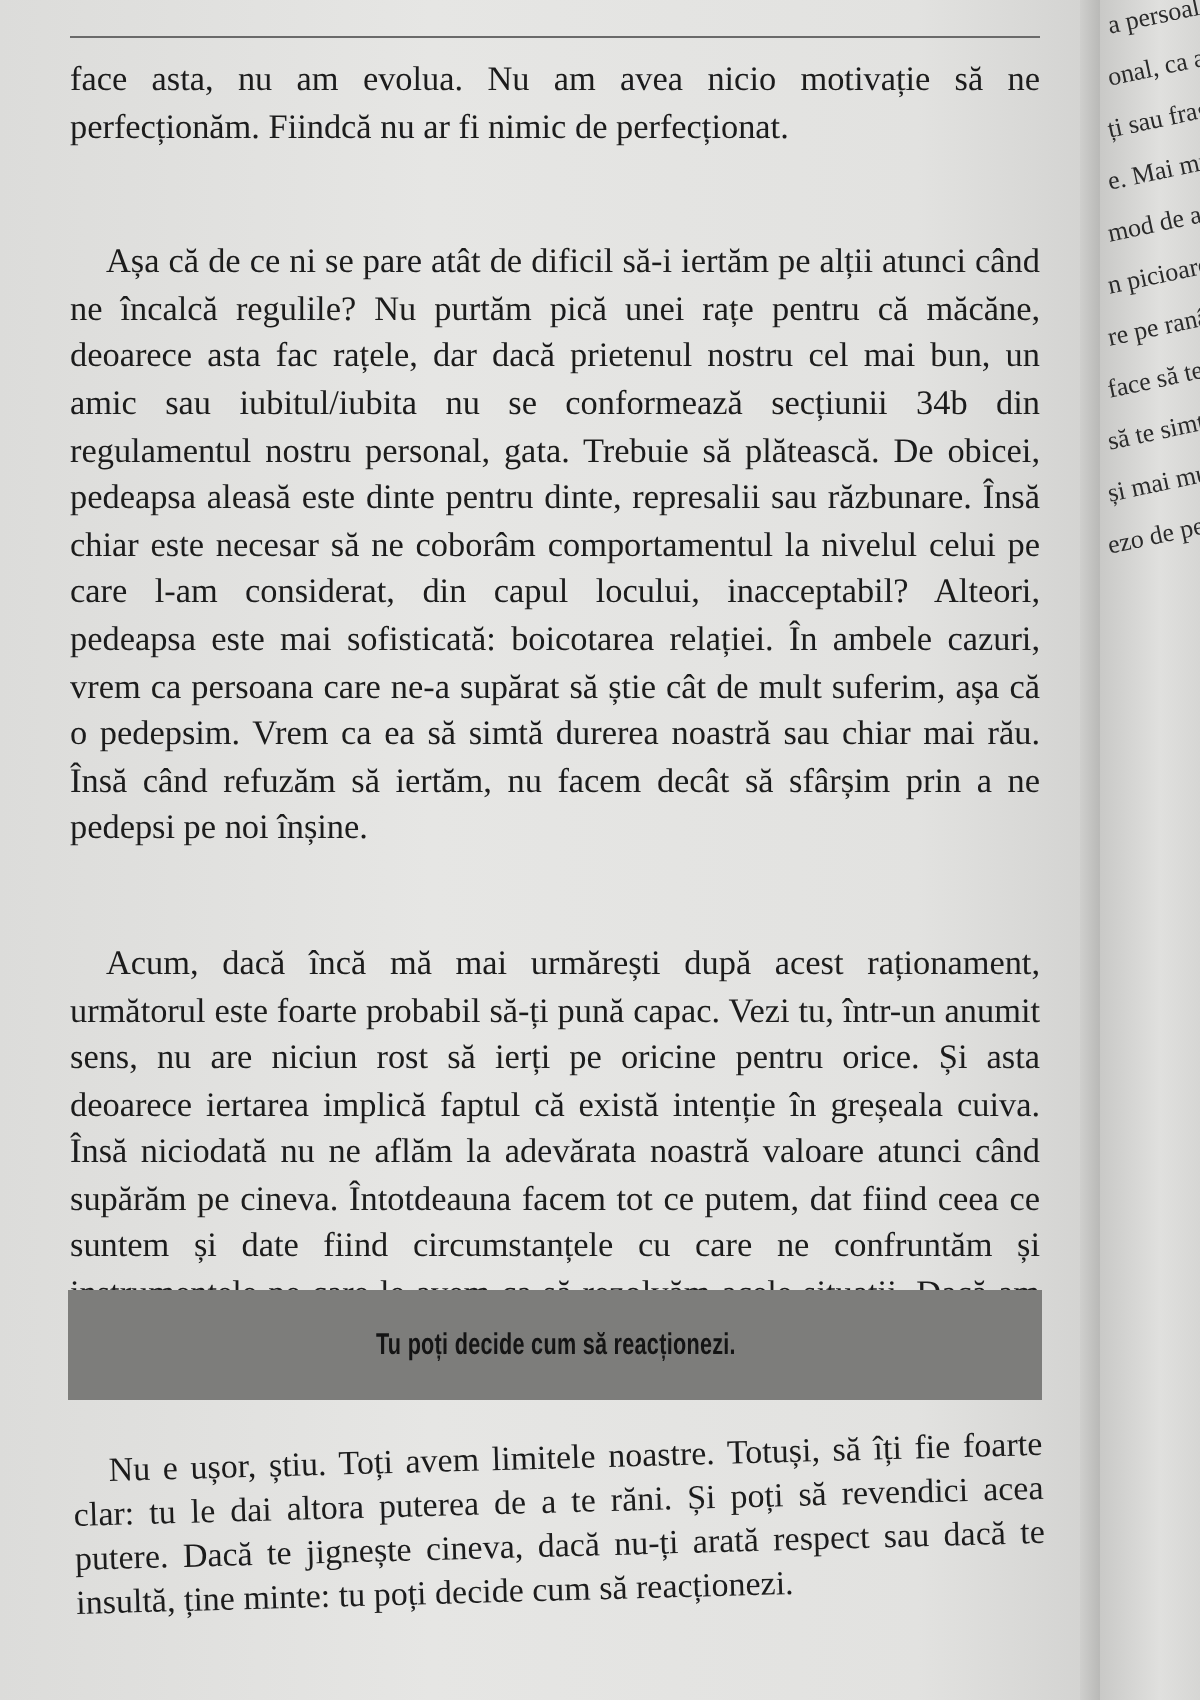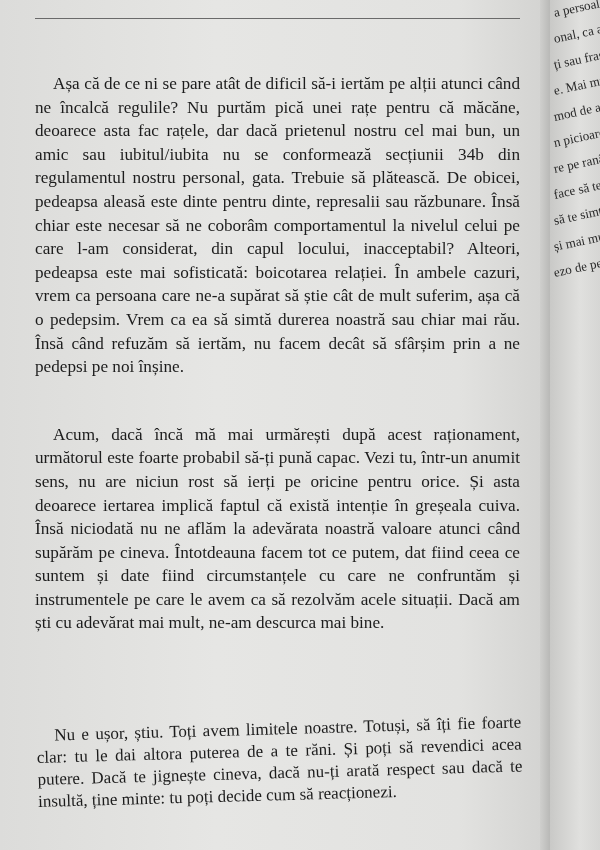--- a/index.html
+++ b/index.html
@@ -58,22 +58,26 @@
       transform: rotate(-1.6deg); transform-origin: left top;
     }
     .text2 p { margin: 0; text-indent: 18px; }
   </style>
 </head>
 <body>
 
 <div class="page">
   <div class="rule"></div>
   <div class="text">
+    <p>face asta, nu am evolua. Nu am avea nicio motivație să ne perfecționăm. Fiindcă nu ar fi nimic de perfecționat.</p>
     <p class="ind">Așa că de ce ni se pare atât de dificil să-i iertăm pe alții atunci când ne încalcă regulile? Nu purtăm pică unei rațe pentru că măcăne, deoarece asta fac rațele, dar dacă prietenul nostru cel mai bun, un amic sau iubitul/iubita nu se conformează secțiunii 34b din regulamentul nostru personal, gata. Trebuie să plătească. De obicei, pedeapsa aleasă este dinte pentru dinte, represalii sau răzbunare. Însă chiar este necesar să ne coborâm comportamentul la nivelul celui pe care l-am considerat, din capul locului, inacceptabil? Alteori, pedeapsa este mai sofisticată: boicotarea relației. În ambele cazuri, vrem ca persoana care ne-a supărat să știe cât de mult suferim, așa că o pedepsim. Vrem ca ea să simtă durerea noastră sau chiar mai rău. Însă când refuzăm să iertăm, nu facem decât să sfârșim prin a ne pedepsi pe noi înșine.</p>
     <p class="ind">Acum, dacă încă mă mai urmărești după acest raționament, următorul este foarte probabil să-ți pună capac. Vezi tu, într-un anumit sens, nu are niciun rost să ierți pe oricine pentru orice. Și asta deoarece iertarea implică faptul că există intenție în greșeala cuiva. Însă niciodată nu ne aflăm la adevărata noastră valoare atunci când supărăm pe cineva. Întotdeauna facem tot ce putem, dat fiind ceea ce suntem și date fiind circumstanțele cu care ne confruntăm și instrumentele pe care le avem ca să rezolvăm acele situații. Dacă am ști cu adevărat mai mult, ne-am descurca mai bine.</p>
+  </div>
+  <div class="callout">
+    <span>Tu poți decide cum să reacționezi.</span>
   </div>
   <div class="text2">
     <p>Nu e ușor, știu. Toți avem limitele noastre. Totuși, să îți fie foarte clar: tu le dai altora puterea de a te răni. Și poți să revendici acea putere. Dacă te jignește cineva, dacă nu-ți arată respect sau dacă te insultă, ține minte: tu poți decide cum să reacționezi.</p>
   </div>
 </div>
 <div class="gutter"></div>
 <div class="next-page">
   <div class="frag">a persoal</div>
   <div class="frag">onal, ca a</div>
   <div class="frag">ți sau frag</div>

